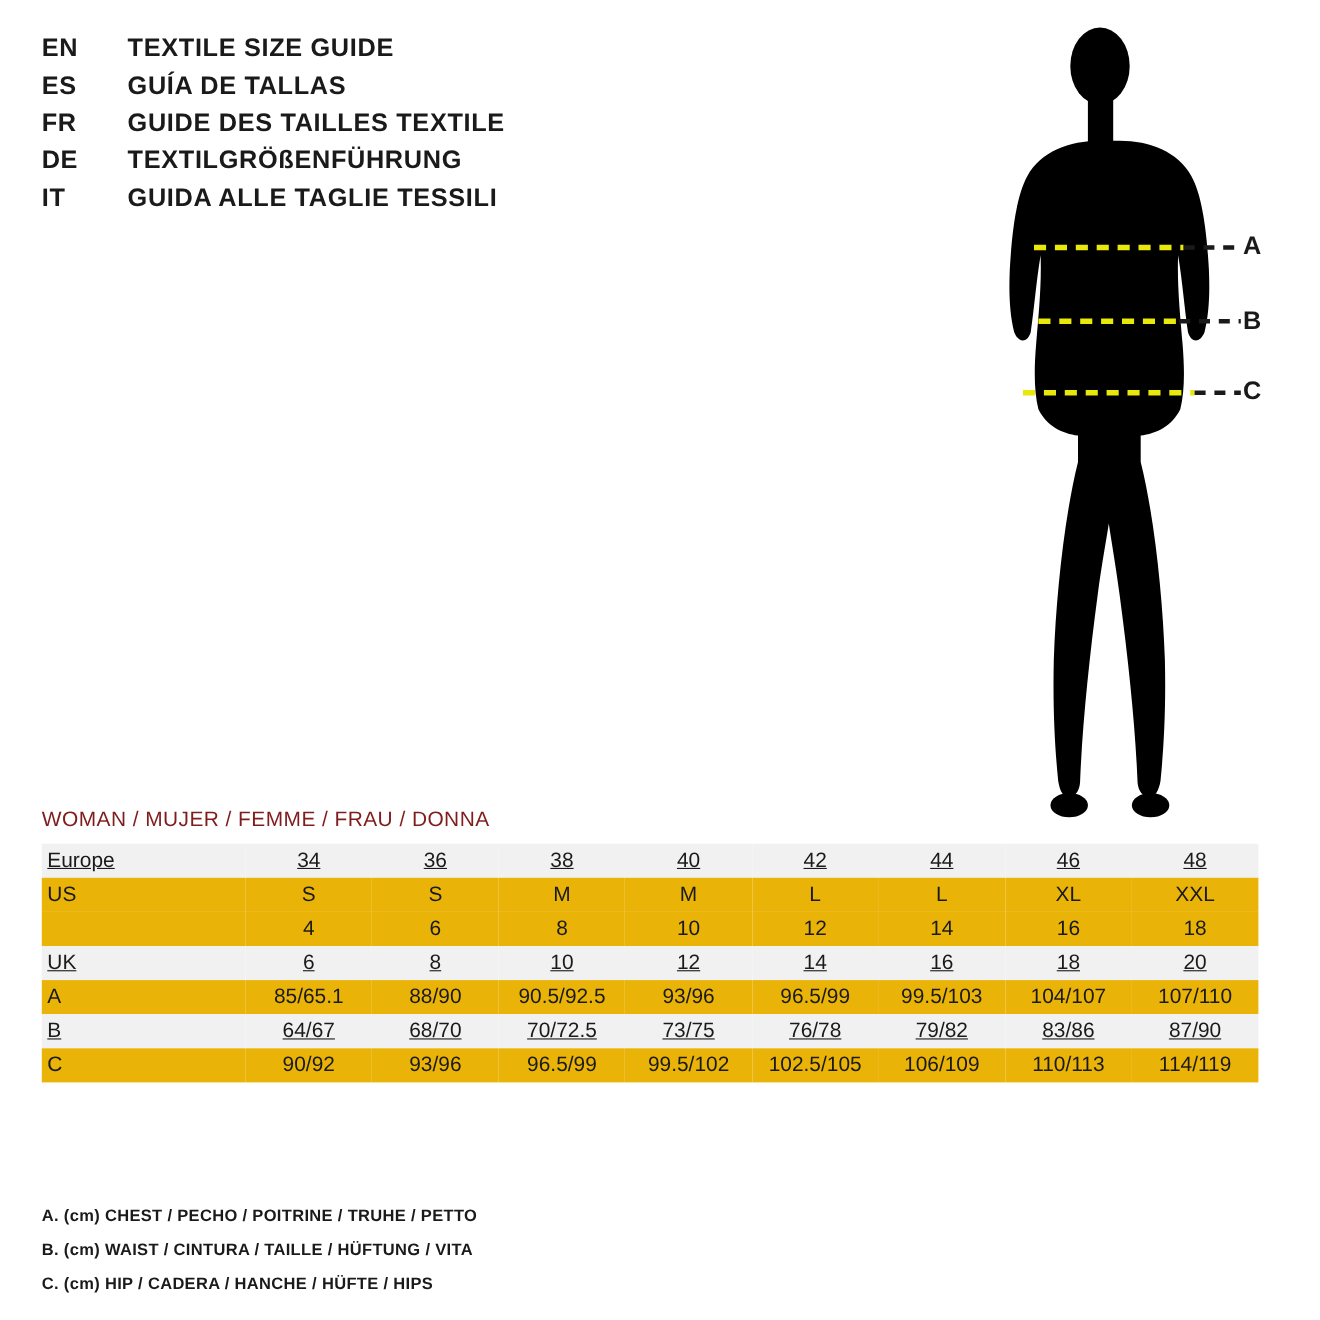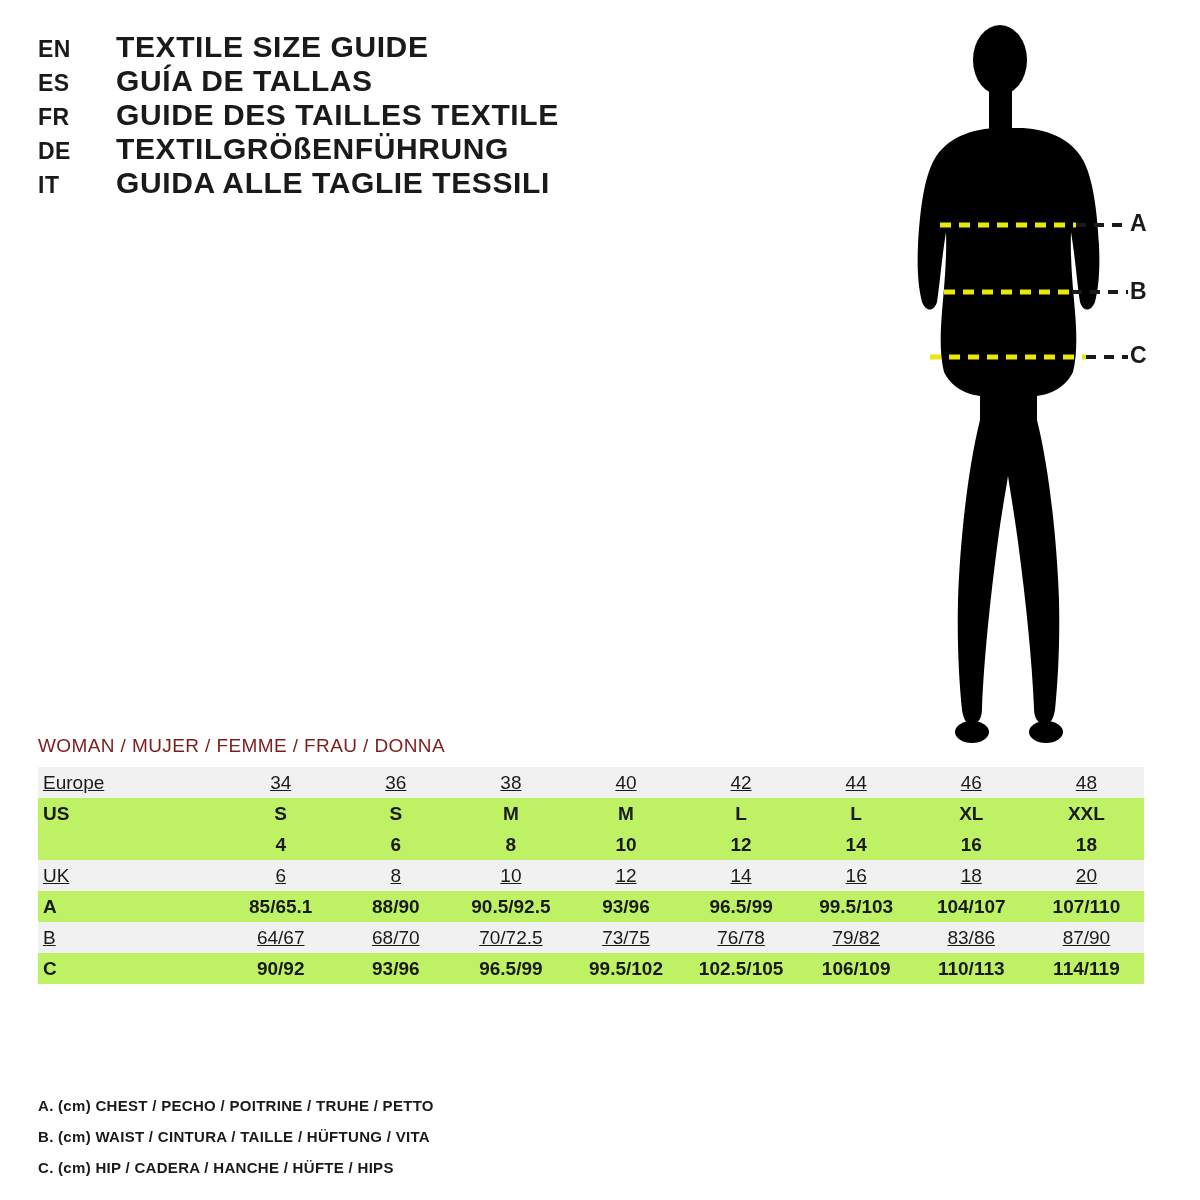--- a/index.html
+++ b/index.html
@@ -27,21 +27,21 @@
     height: 34px;
   }
   .title-lang {
     width: 78px;
     font-size: 23px;
     font-weight: bold;
     letter-spacing: 0.5px;
     color: #1a1a1a;
   }
   .title-text {
-    font-size: 30px;
+    font-size: 23px;
     font-weight: bold;
     letter-spacing: 0.6px;
     color: #1a1a1a;
     white-space: nowrap;
   }
 
   
   .figure-area {
     position: absolute;
     left: 860px;
@@ -93,21 +93,21 @@
     text-align: left;
     padding-left: 5px;
   }
   tr.header-row td {
     background: #b0b0b0;
     font-weight: bold;
     text-align: left;
     letter-spacing: 0.3px;
   }
   tr.band-light td { background: #f1f1f1; text-decoration: underline; }
-  tr.band-mid td { background: #bef264; font-weight: bold; }
+  tr.band-mid td { background: #eab308; }
 
   
   .legend {
     position: absolute;
     left: 38px;
     top: 1090px;
     width: 700px;
   }
   .legend-line {
     font-size: 15px;

